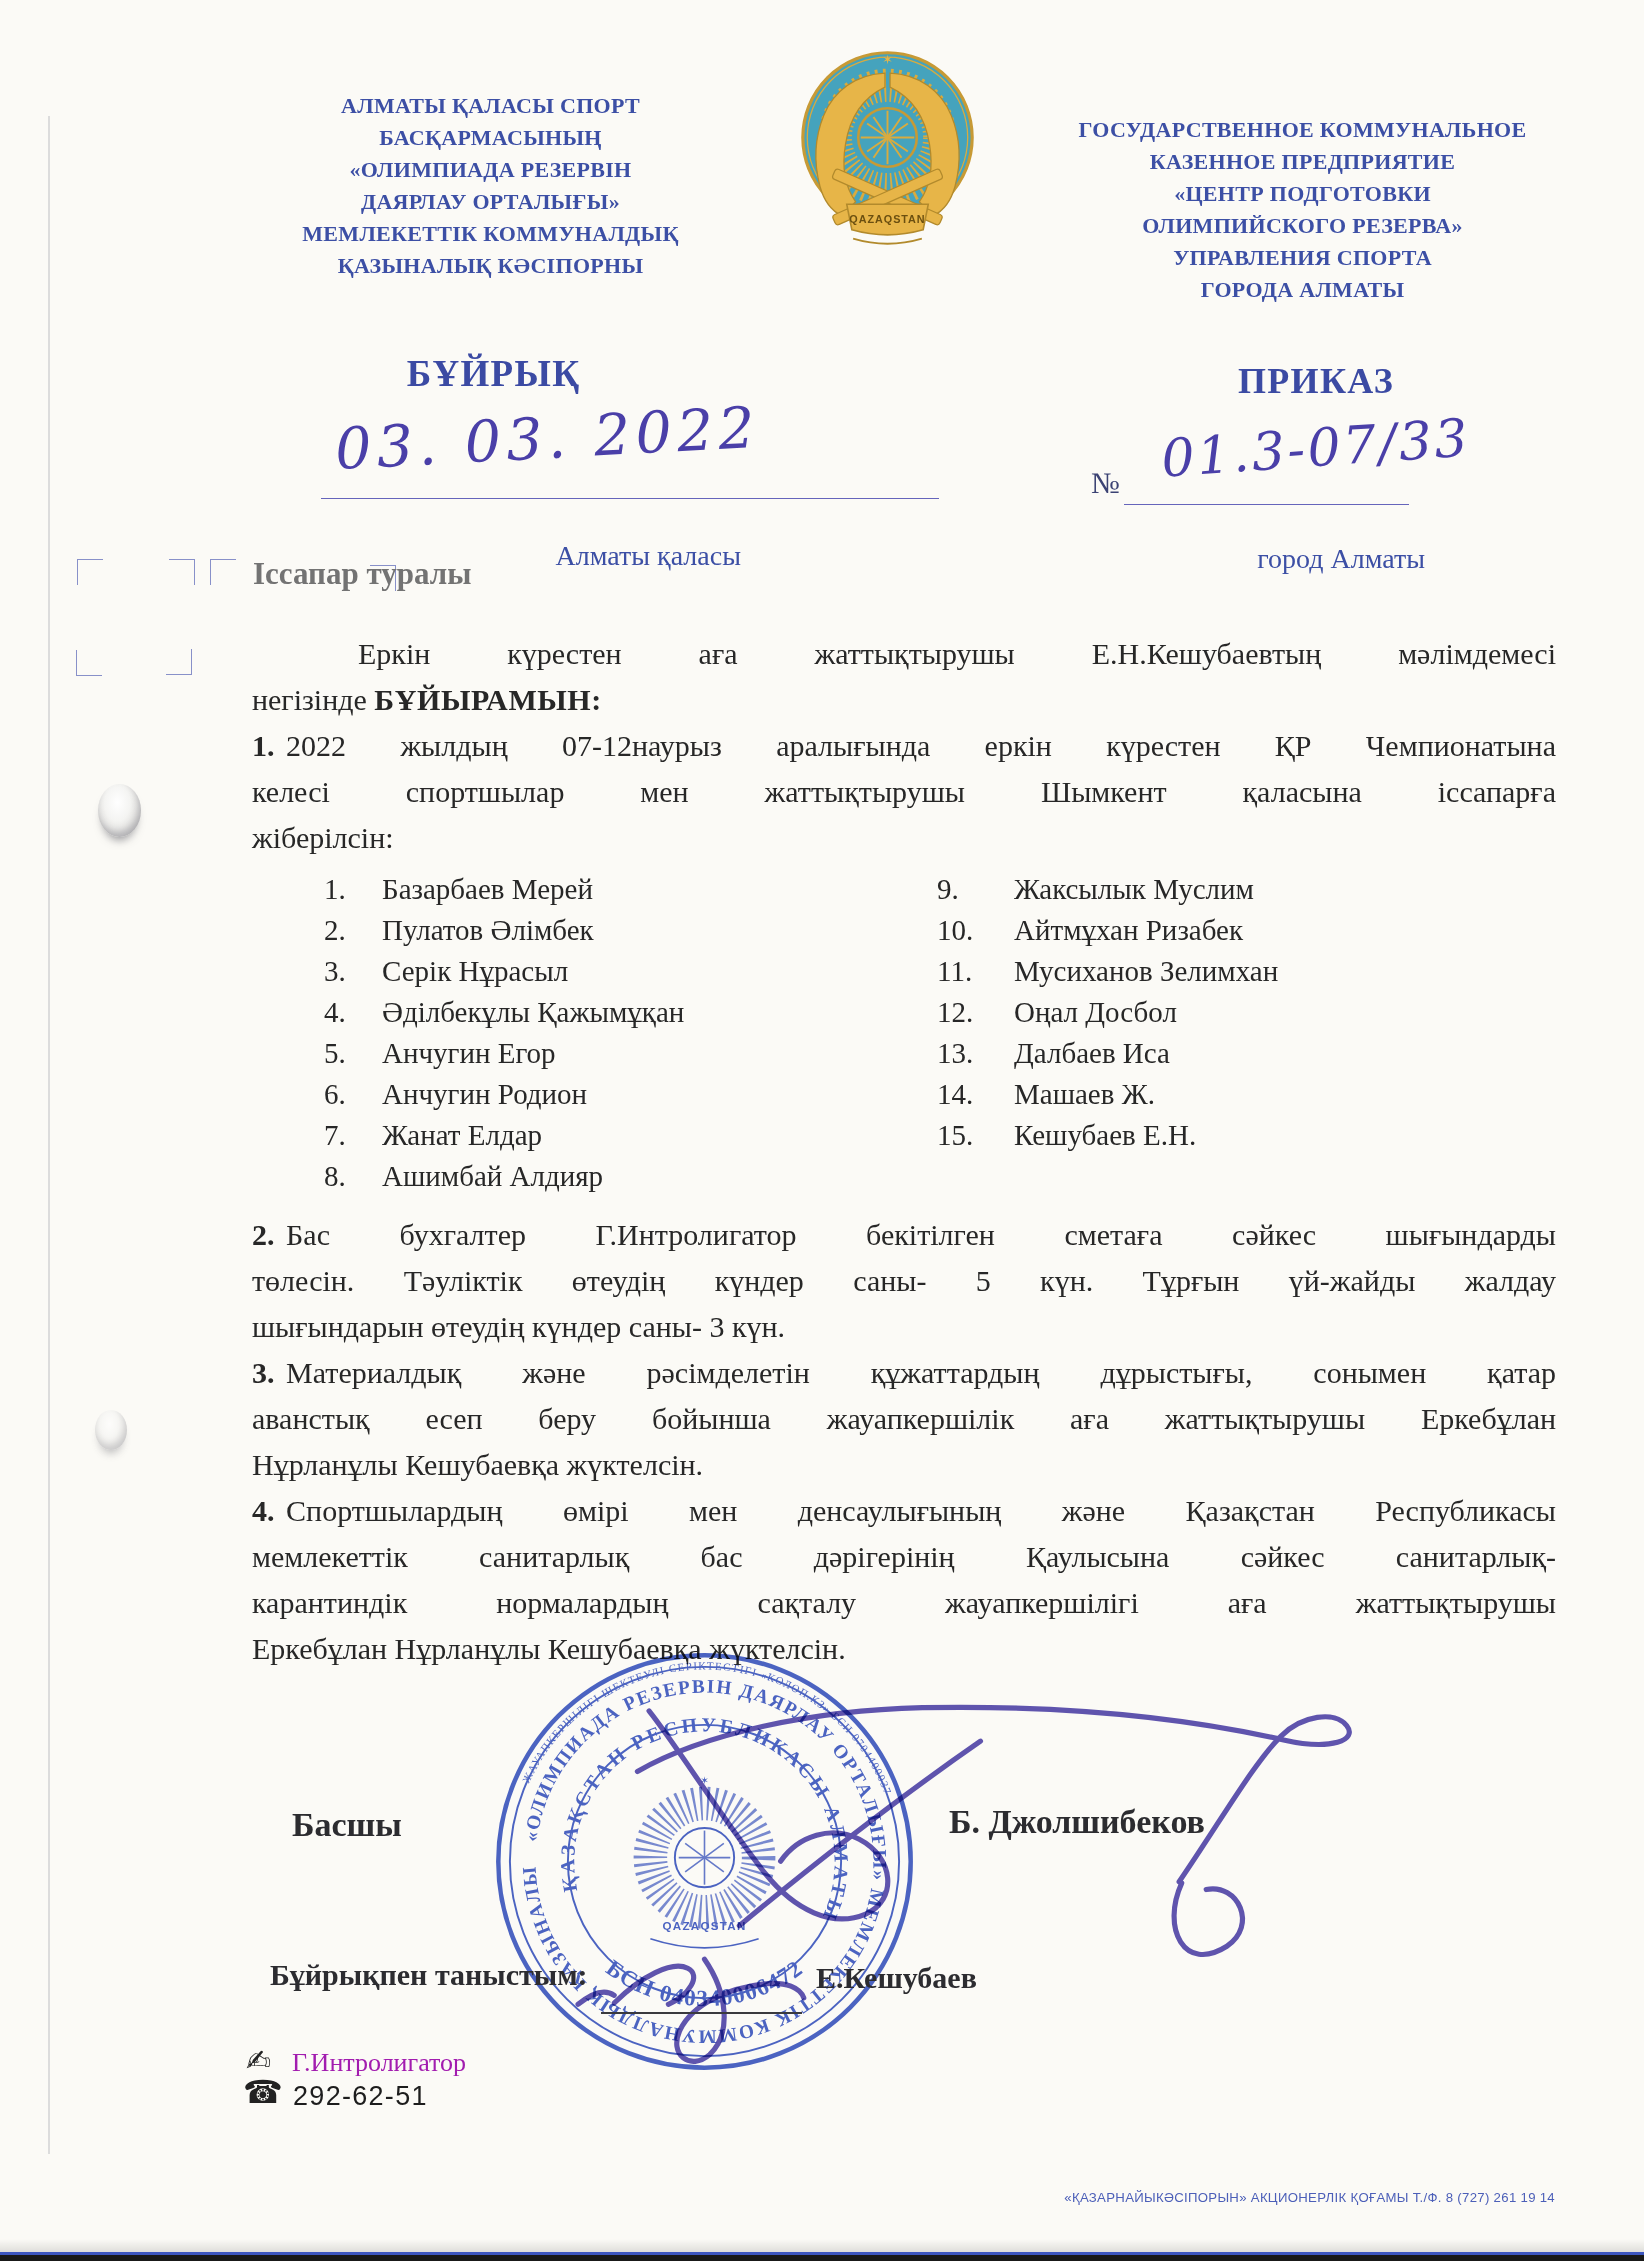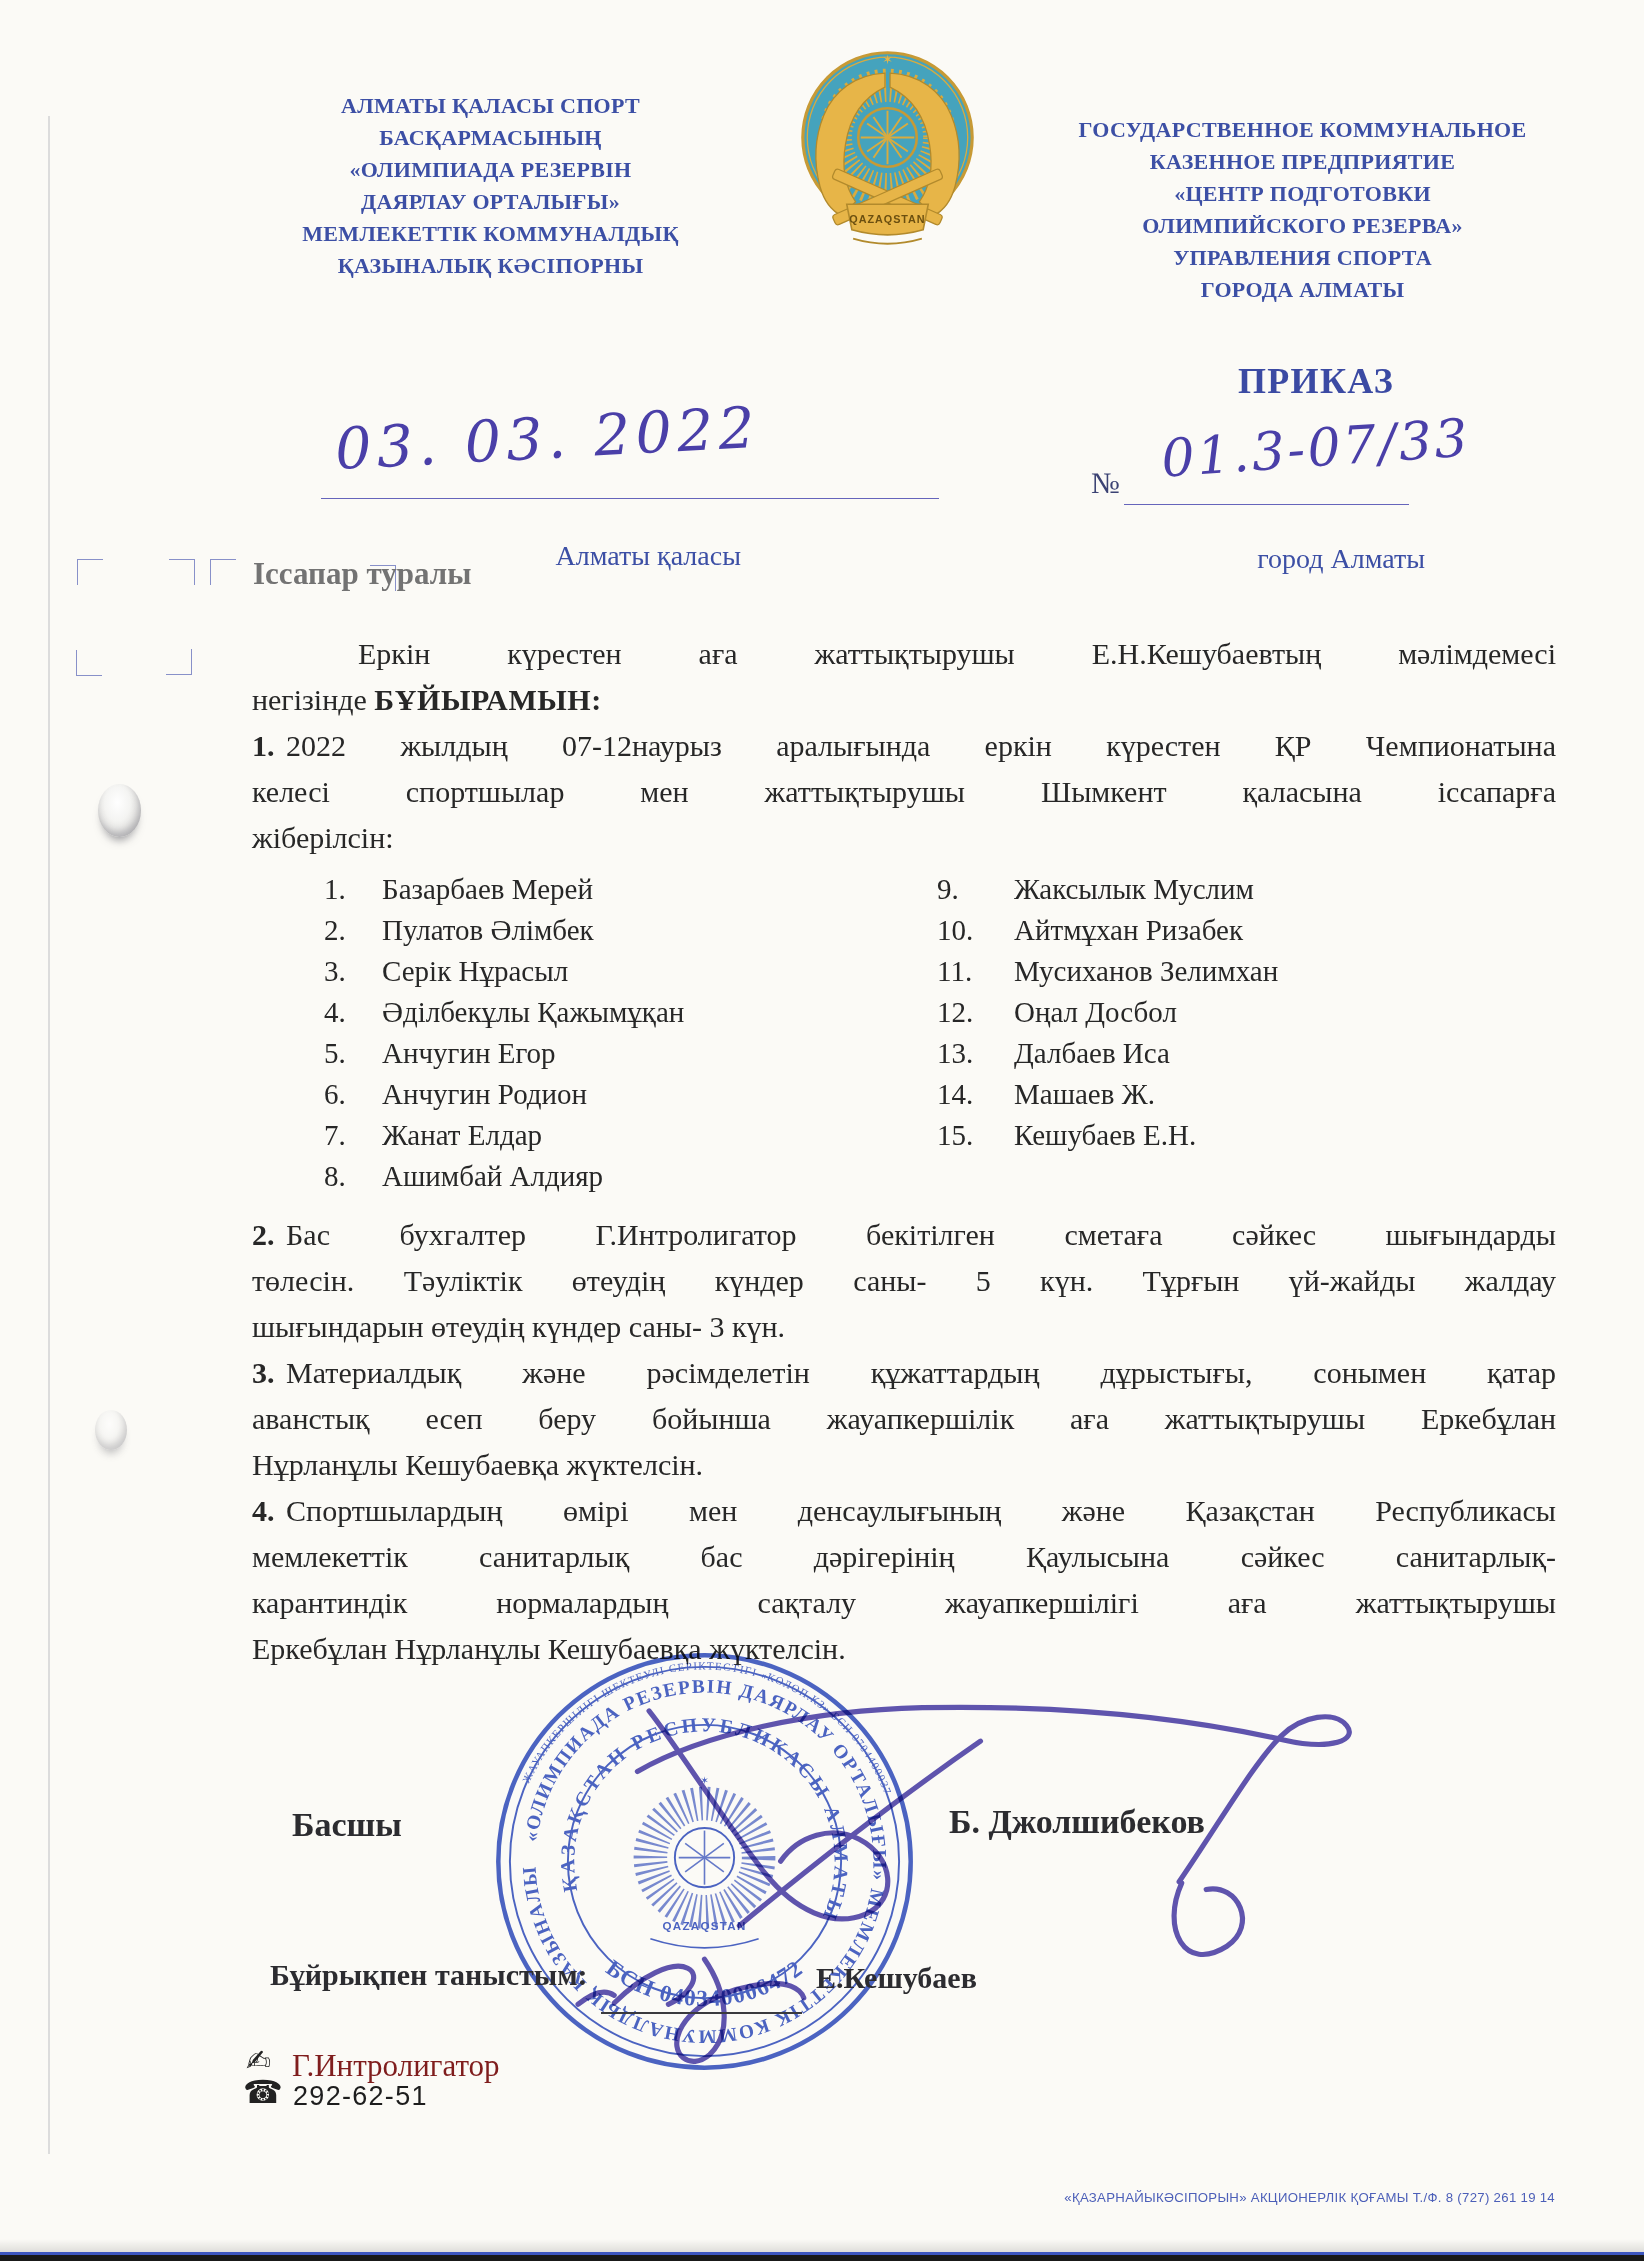--- a/index.html
+++ b/index.html
@@ -60,21 +60,21 @@
   .head-label{position:absolute;left:292px;top:1806px;font-size:34px;font-weight:bold;color:#2c2c30;}
   .head-name{position:absolute;left:949px;top:1803px;font-size:34px;font-weight:bold;color:#2c2c30;}
   .stamp{position:absolute;left:488px;top:1645px;width:433px;height:433px;mix-blend-mode:multiply;opacity:.92;}
   .sig-overlay{position:absolute;left:0;top:0;width:1645px;height:2261px;mix-blend-mode:multiply;pointer-events:none;}
   .ack-label{position:absolute;left:270px;top:1958px;font-size:30px;font-weight:bold;color:#2c2c30;}
   .ack-line{position:absolute;left:601px;top:2012px;width:201px;border-top:2.6px solid #3a3a3e;}
   .ack-name{position:absolute;left:816px;top:1961px;font-size:30px;font-weight:bold;color:#2c2c30;}
   .icon{position:absolute;font-family:"DejaVu Sans", sans-serif;color:#222;}
   .pen-icon{left:246px;top:2043px;font-size:30px;}
   .phone-icon{left:243px;top:2073px;font-size:32px;}
-  .executor{position:absolute;left:292px;top:2048px;font-size:31px;color:#7f1d1d;}
+  .executor{position:absolute;left:292px;top:2048px;font-size:26px;color:#a21caf;}
   .phone-num{position:absolute;left:293px;top:2081px;font-size:27px;font-family:"Liberation Sans", sans-serif;
              letter-spacing:1.3px;color:#1d1d1d;}
   .footer-note{position:absolute;right:90px;top:2190px;font-size:13.2px;color:#4c5fb8;
                font-family:"Liberation Sans", sans-serif;letter-spacing:0.3px;}
 </style>
 </head>
 <body>
 
 <div class="page">
 
@@ -124,20 +124,21 @@
           <line x1="108" y1="163" x2="192" y2="163"></line>
       </g>
       <text x="150" y="48" text-anchor="middle" font-size="20" fill="#e7b548">✶</text>
 
       <path d="M 86 268 L 214 268 L 206 308 Q 150 324 94 308 Z" fill="#e7b548" stroke="#b28a2c" stroke-width="2.5"></path>
       <path d="M 96 322 Q 150 338 204 322" fill="none" stroke="#b28a2c" stroke-width="3"></path>
       <text x="150" y="298" text-anchor="middle" font-size="17" font-weight="bold" letter-spacing="1.5" fill="#6b4f10" font-family="Liberation Sans, sans-serif">QAZAQSTAN</text>
     </svg>
   </div>
 
+  <div class="order-title order-kk">БҰЙРЫҚ</div>
   <div class="order-title order-ru">ПРИКАЗ</div>
 
   <div class="hand hand-date">03. 03. 2022</div>
   <div class="dateline"></div>
   <div class="num-sign">№</div>
   <div class="hand hand-num">01.3-07/33</div>
   <div class="numline"></div>
   <div class="place place-kk">Алматы қаласы</div>
   <div class="place place-ru">город Алматы</div>
 

